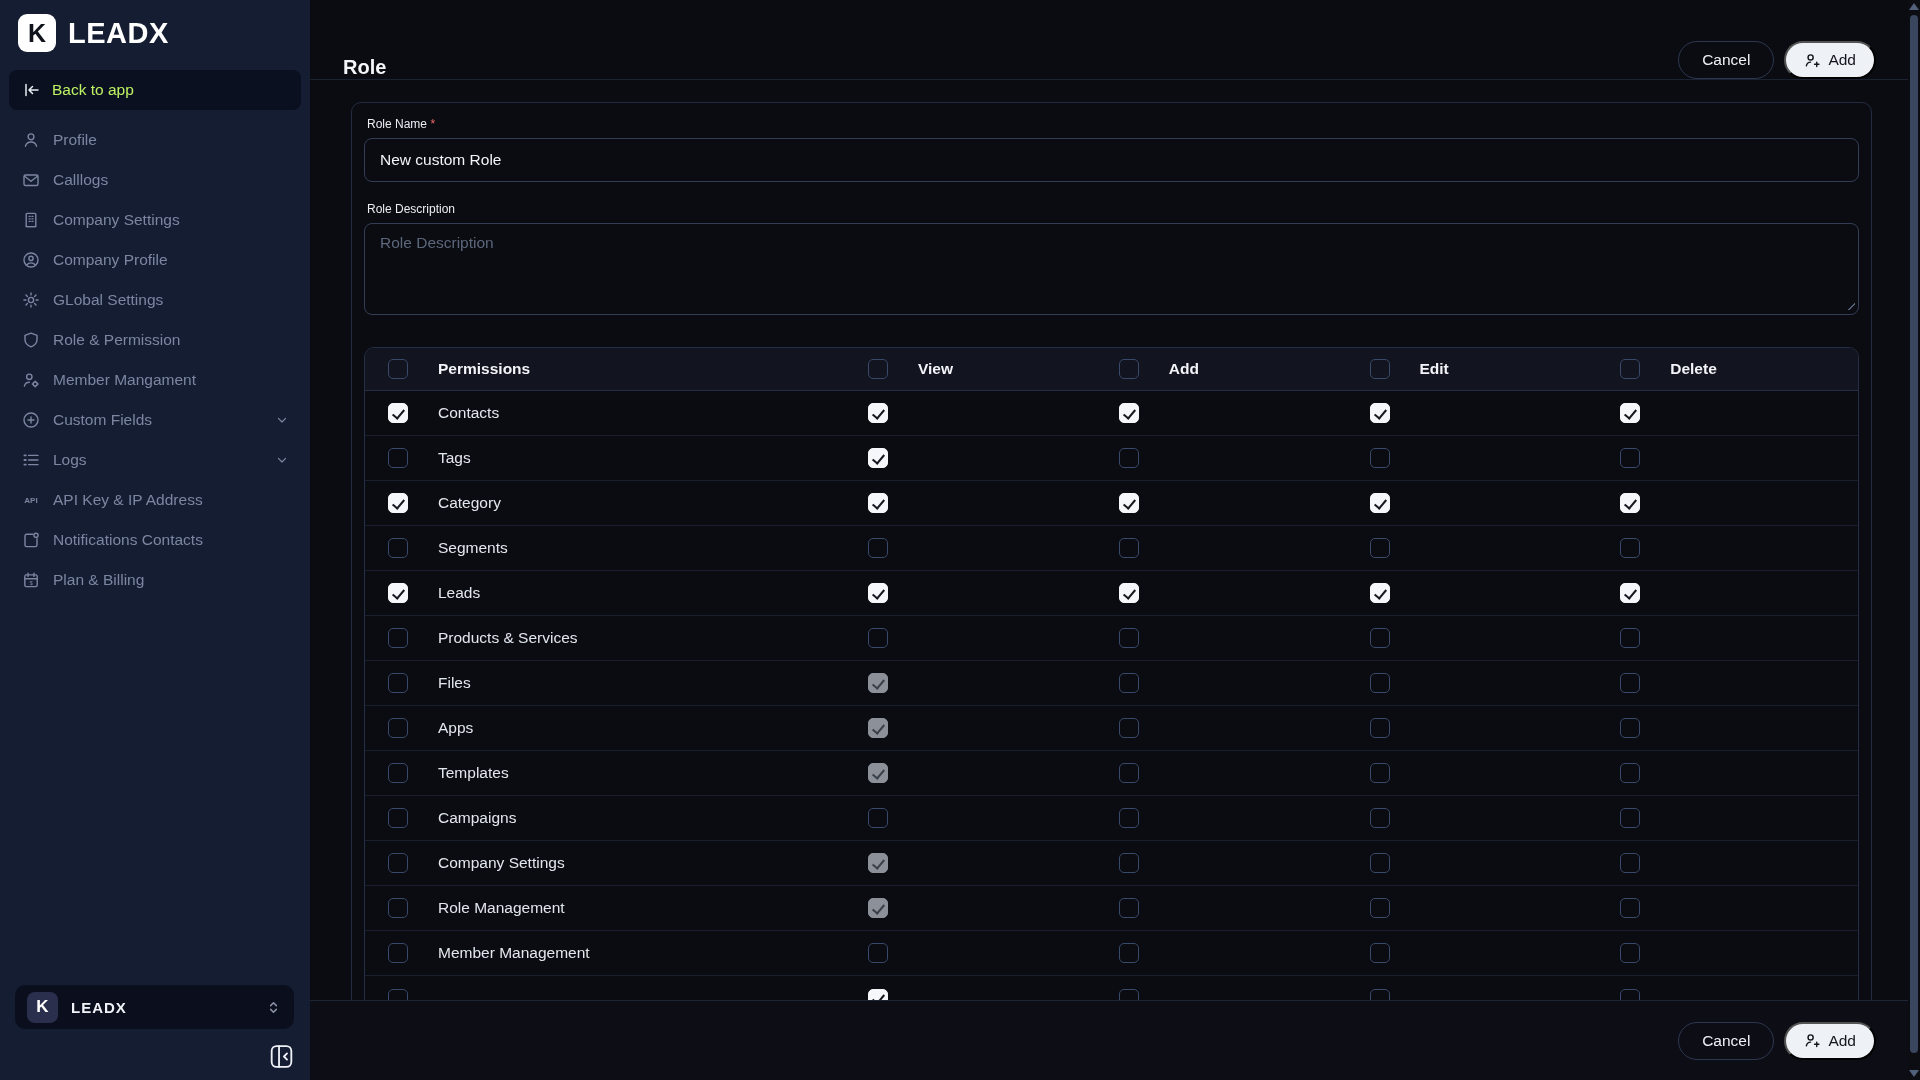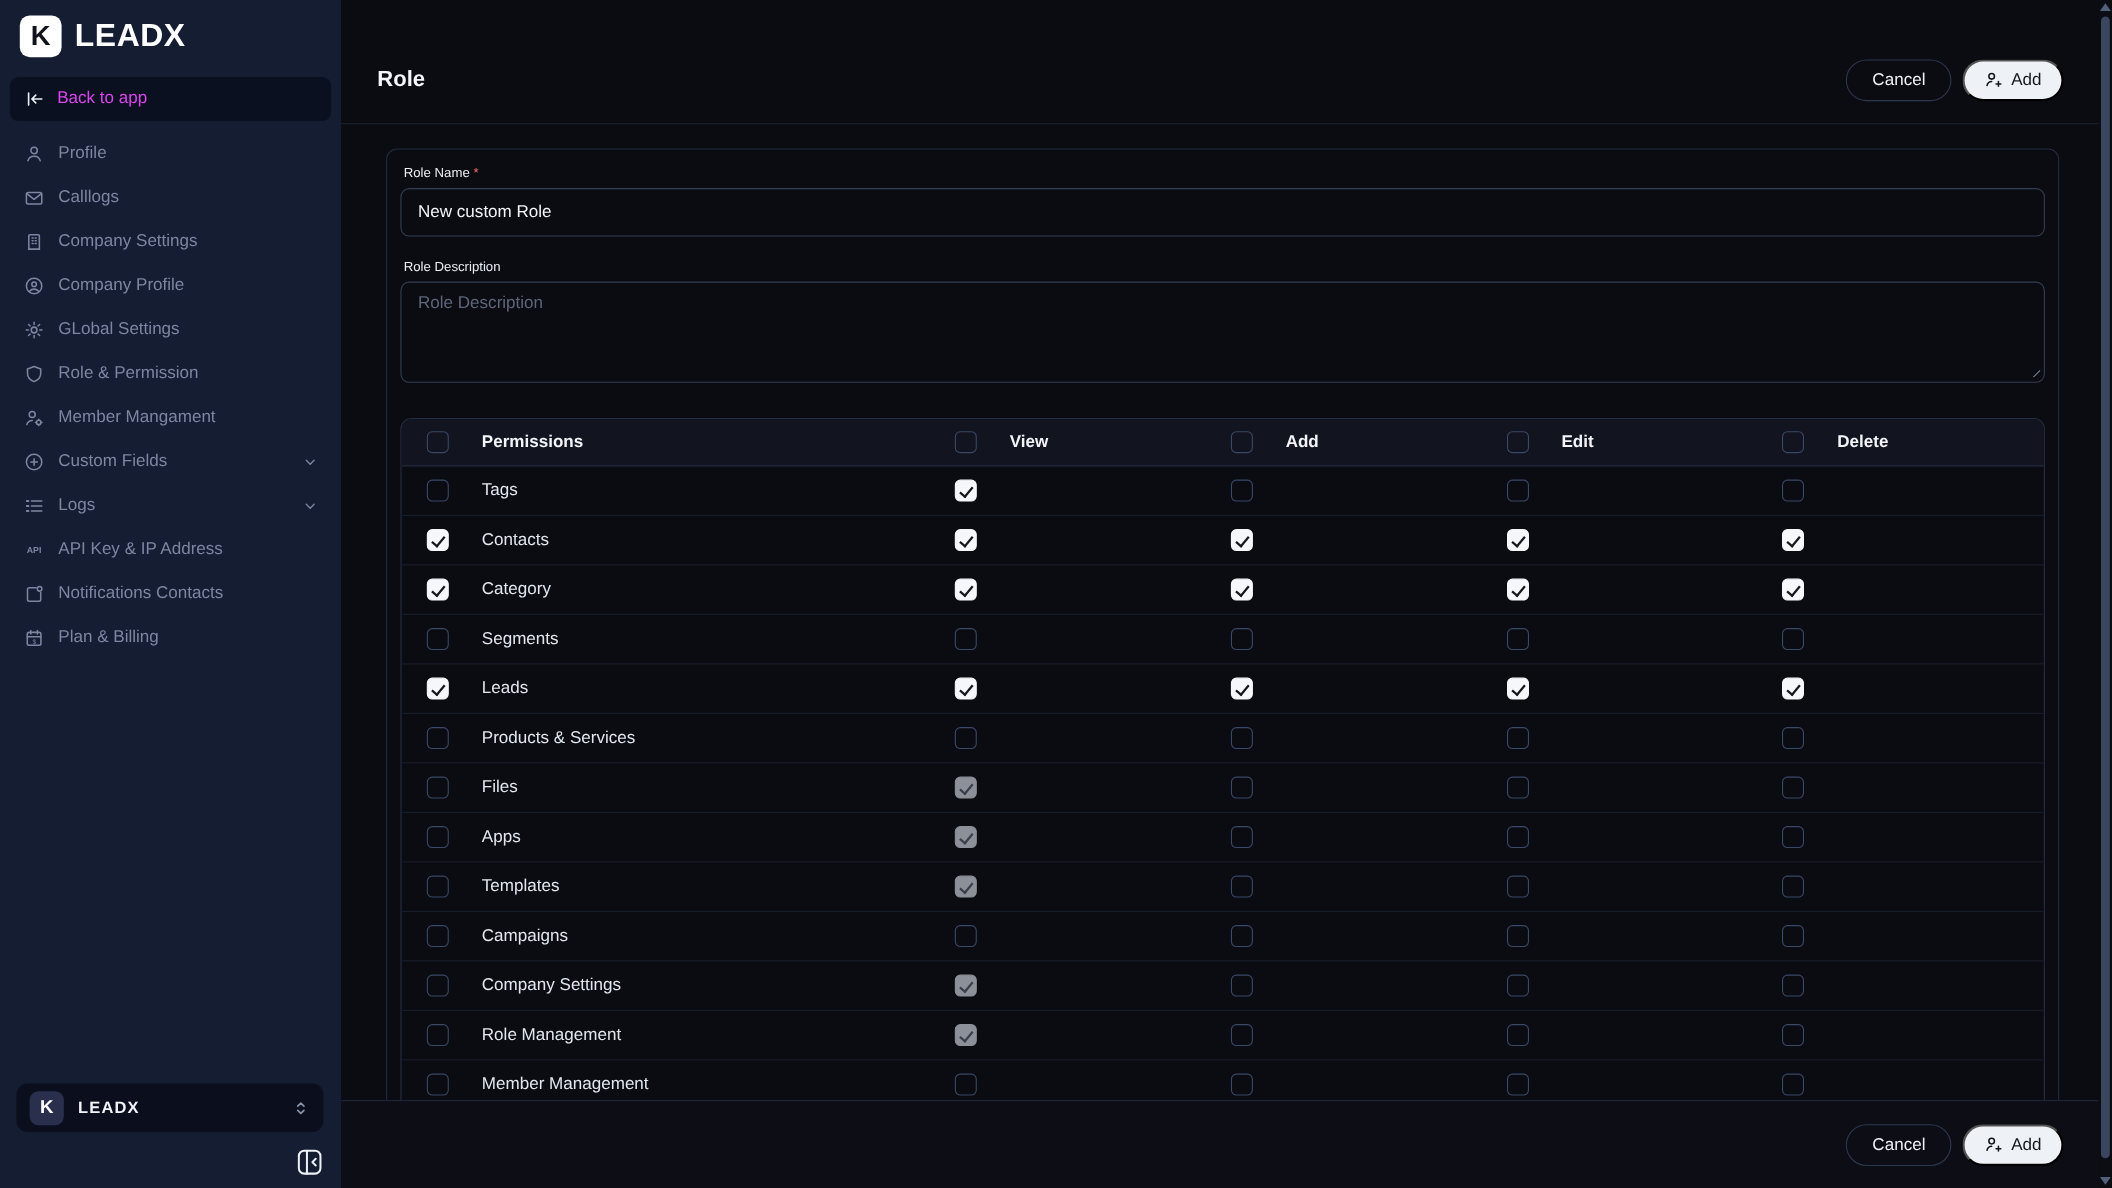--- a/index.html
+++ b/index.html
@@ -8,21 +8,21 @@
   .app { display:flex; width:1920px; height:1080px; background:#0b0c11; }
 
   
   .sidebar { width:310px; flex:none; background:#151d33; position:relative; }
   .logo-row { display:flex; align-items:center; gap:12px; padding:14px 0 18px 18px; }
   .logo-badge { width:38px; height:38px; background:#ffffff; border-radius:9px;
     display:flex; align-items:center; justify-content:center; color:#10131c;
     font-weight:800; font-size:25px; }
   .logo-text { color:#ffffff; font-size:29px; font-weight:800; letter-spacing:.5px; }
   .back-item { margin:0 9px; height:40px; background:#0a101f; border-radius:8px;
-    display:flex; align-items:center; gap:11px; padding:0 14px; color:#d946ef;
+    display:flex; align-items:center; gap:11px; padding:0 14px; color:#bef264;
     font-size:15.5px; cursor:pointer; }
   .back-item .s-icon { color:#e9edf4; }
   .side-list { padding:10px 0 0; }
   .side-item { height:40px; display:flex; align-items:center; gap:13px; padding:0 22px;
     color:#7c86a0; font-size:15.5px; position:relative; cursor:pointer; }
   .s-icon { width:18px; height:18px; flex:none; display:flex; align-items:center; justify-content:center; }
   .s-icon svg { width:18px; height:18px; }
   .s-chev { position:absolute; right:20px; display:none; width:16px; height:16px; color:#7c86a0; }
   .s-chev svg { width:16px; height:16px; }
   .side-footer { position:absolute; left:15px; right:16px; bottom:51px; height:44px;
@@ -32,22 +32,22 @@
     font-weight:800; font-size:17px; display:flex; align-items:center; justify-content:center; }
   .ws-label { color:#f1f3f8; font-weight:700; font-size:15px; letter-spacing:1px; flex:1; }
   .unfold { color:#8a93a8; display:flex; }
   .unfold svg { width:17px; height:17px; }
   .collapse-btn { position:absolute; right:16px; bottom:10px; width:25px; height:27px;
     color:#eef1f6; display:flex; cursor:pointer; }
   .collapse-btn svg { width:25px; height:27px; }
 
   
   .main { flex:1; position:relative; display:flex; flex-direction:column; min-width:0; }
-  .topbar { height:80px; flex:none; display:flex; align-items:center;
-    padding:0 44px 0 33px; border-bottom:1px solid #1b2333;margin-top:33px; }
+  .topbar { height:80px; flex:none; display:flex; align-items:flex-end;
+    padding:0 44px 0 33px; border-bottom:1px solid #1b2333; }
   .page-title { color:#f4f6fa; font-size:20px; font-weight:700; flex:1; }
   .btn-row { display:flex; gap:10px; }
   .btn { height:38px; border-radius:19px; display:inline-flex; align-items:center;
     justify-content:center; font-size:15.5px; cursor:pointer; }
   .btn-cancel { padding:0 23px; border:1px solid #2c3850; color:#eef1f6; background:transparent; }
   .btn-add { padding:0 18px; background:#eef1f6; color:#14161d; gap:7px; font-weight:500; }
   .add-icon { display:flex; }
   .add-icon svg { width:17px; height:17px; }
 
   .content { flex:1; overflow:hidden; position:relative; }
@@ -324,52 +324,52 @@
               <span>Edit</span>
             </div>
             <div class="th">
               <span class="cb"></span>
               <span>Delete</span>
             </div>
           </div>
           <div id="perm-body">
               <div class="trow">
     <div class="td first">
-      <span class="cb cb-row"></span>
-      <span class="row-label">Tags</span>
-    </div>
-    <div class="td">
-                  <span class="cb cb-view checked"></span>
-                </div>
-    <div class="td">
-                  <span class="cb cb-add"></span>
-                </div>
-    <div class="td">
-                  <span class="cb cb-edit"></span>
-                </div>
-    <div class="td">
-                  <span class="cb cb-delete"></span>
-                </div>
-  </div>
-              <div class="trow">
-    <div class="td first">
       <span class="cb cb-row checked"></span>
       <span class="row-label">Contacts</span>
     </div>
     <div class="td">
                   <span class="cb cb-view checked"></span>
                 </div>
     <div class="td">
                   <span class="cb cb-add checked"></span>
                 </div>
     <div class="td">
                   <span class="cb cb-edit checked"></span>
                 </div>
     <div class="td">
                   <span class="cb cb-delete checked"></span>
+                </div>
+  </div>
+              <div class="trow">
+    <div class="td first">
+      <span class="cb cb-row"></span>
+      <span class="row-label">Tags</span>
+    </div>
+    <div class="td">
+                  <span class="cb cb-view checked"></span>
+                </div>
+    <div class="td">
+                  <span class="cb cb-add"></span>
+                </div>
+    <div class="td">
+                  <span class="cb cb-edit"></span>
+                </div>
+    <div class="td">
+                  <span class="cb cb-delete"></span>
                 </div>
   </div>
               <div class="trow">
     <div class="td first">
       <span class="cb cb-row checked"></span>
       <span class="row-label">Category</span>
     </div>
     <div class="td">
                   <span class="cb cb-view checked"></span>
                 </div>

